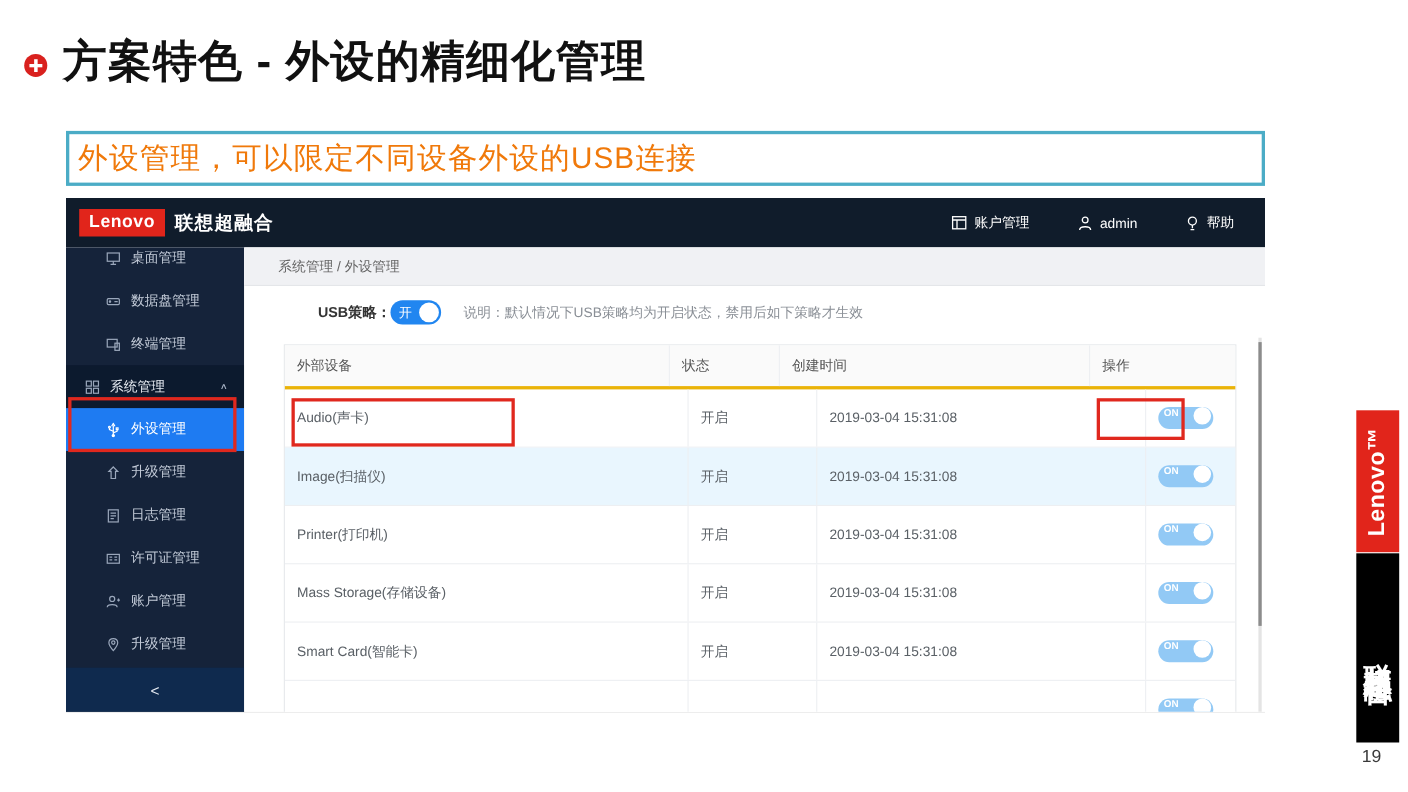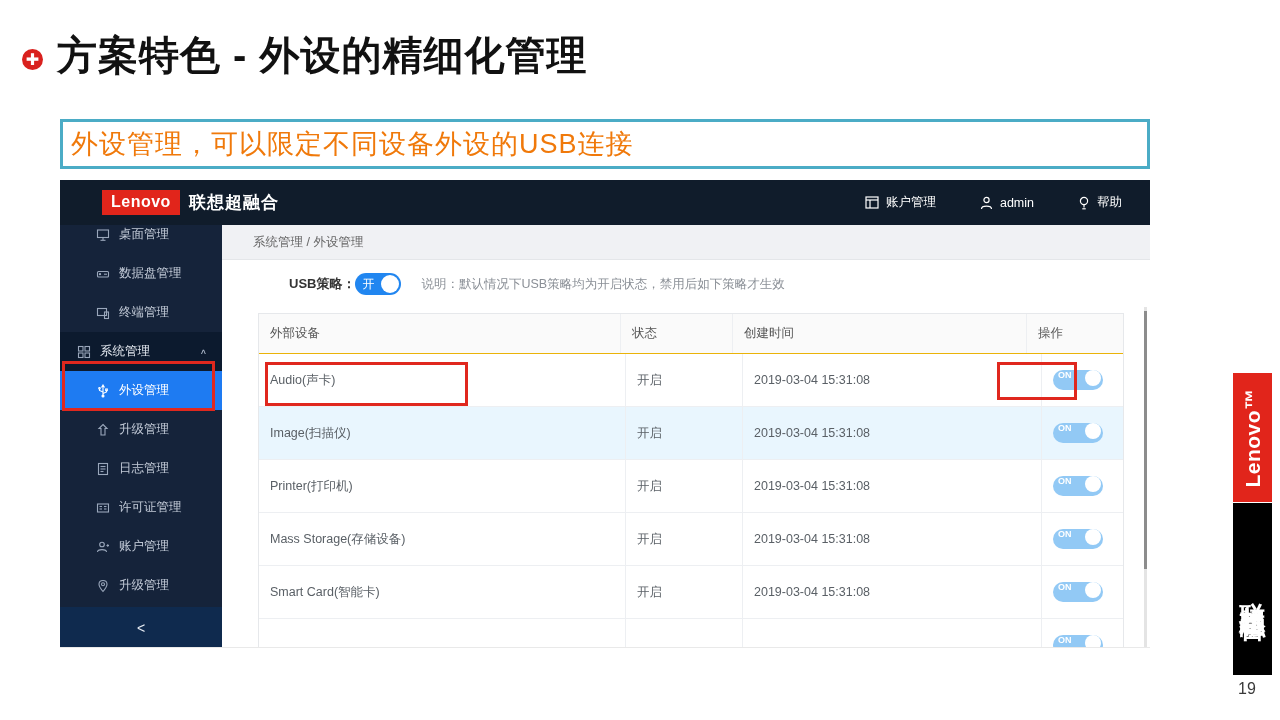--- a/index.html
+++ b/index.html
@@ -19,21 +19,21 @@
              border:3px solid #4BACC6; background:#fff; display:flex; align-items:center; }
   .callout-text { color:#F0790A; font-size:27px; padding-left:8px; letter-spacing:1px; }
 
   
   .app { position:absolute; left:60px; top:180px; width:1090px; height:468px;
          background:#fff; overflow:hidden; border-bottom:1px solid #e9e9e9; }
 
   
   .app-header { position:absolute; left:0; top:0; width:100%; height:45px; background:#101C2B;
                 display:flex; align-items:center; justify-content:space-between; }
-  .hdr-left { display:flex; align-items:center; padding-left:12px;margin-left:30px; }
+  .hdr-left { display:flex; align-items:center; padding-left:12px; }
   .logo-box { background:#E1251B; color:#fff; font-weight:700; font-size:16px;
               padding:3px 9px 4px; letter-spacing:0.5px; }
   .brand { color:#fff; font-weight:700; font-size:17px; margin-left:9px; letter-spacing:1px; }
   .hdr-right { display:flex; align-items:center; gap:44px; padding-right:28px; }
   .hdr-item { display:flex; align-items:center; gap:7px; color:#fff; font-size:12.5px; cursor:pointer; }
   .hdr-item svg { display:block; }
 
   
   .sidebar { position:absolute; left:0; top:45px; width:162px; height:423px;
              background:#15233A; overflow:hidden; }
@@ -65,21 +65,21 @@
                           border-radius:50%; background:#fff; }
   .toggle-light { display:inline-flex; align-items:flex-start; width:50px; height:20px;
                   background:#92C9F5; border-radius:10px; position:relative; cursor:pointer; }
   .toggle-light .tg-label { color:#fff; font-size:9px; font-weight:700; margin-left:5px; }
   .toggle-light .knob { position:absolute; right:2px; width:16px; height:16px;
                         border-radius:50%; background:#fff; }
 
   
   .table { margin:16px 0 0 36px; width:866px; border:1px solid #E6E8EB; background:#fff; }
   .t-row { display:grid; grid-template-columns:349px 100px 282px 135px; }
-  .t-head { height:40px; background:#FAFAFA; border-bottom:1px solid #eab308;gap:12px; }
+  .t-head { height:40px; background:#FAFAFA; border-bottom:3px solid #eab308; }
   .t-head .cell { color:#555; font-size:12.5px; }
   .t-body-row { height:53px; border-bottom:1px solid #EDEFF2;gap:17px; }
   .t-body-row.alt { background:#E9F6FE; }
   .cell { display:flex; align-items:center; padding-left:11px; color:#5A6066; font-size:12.5px; }
   .cell + .cell { border-left:1px solid #EDEFF2; }
   .t-head .cell + .cell { border-left:1px solid #EDEFF2; }
 
   
   .scroll-track { position:absolute; right:3px; top:82px; width:3px; height:386px; background:#E4E4E4; }
   .scroll-thumb { position:absolute; left:0; top:4px; width:3px; height:258px; background:#8C8C8C; }

